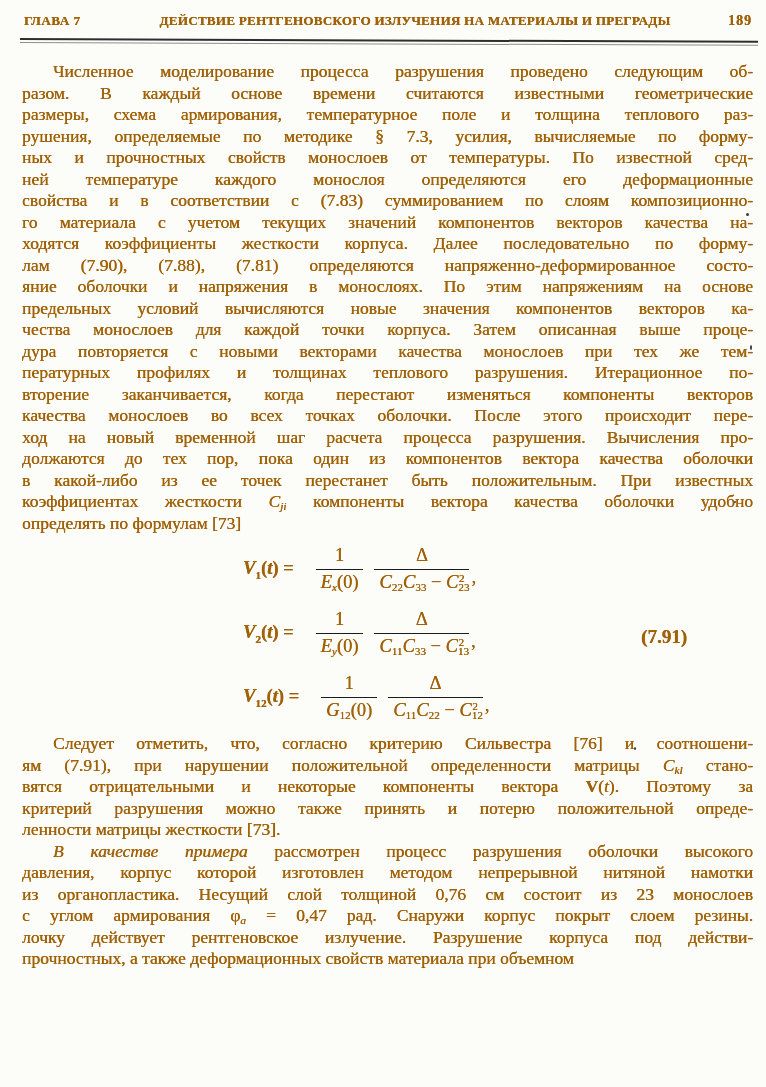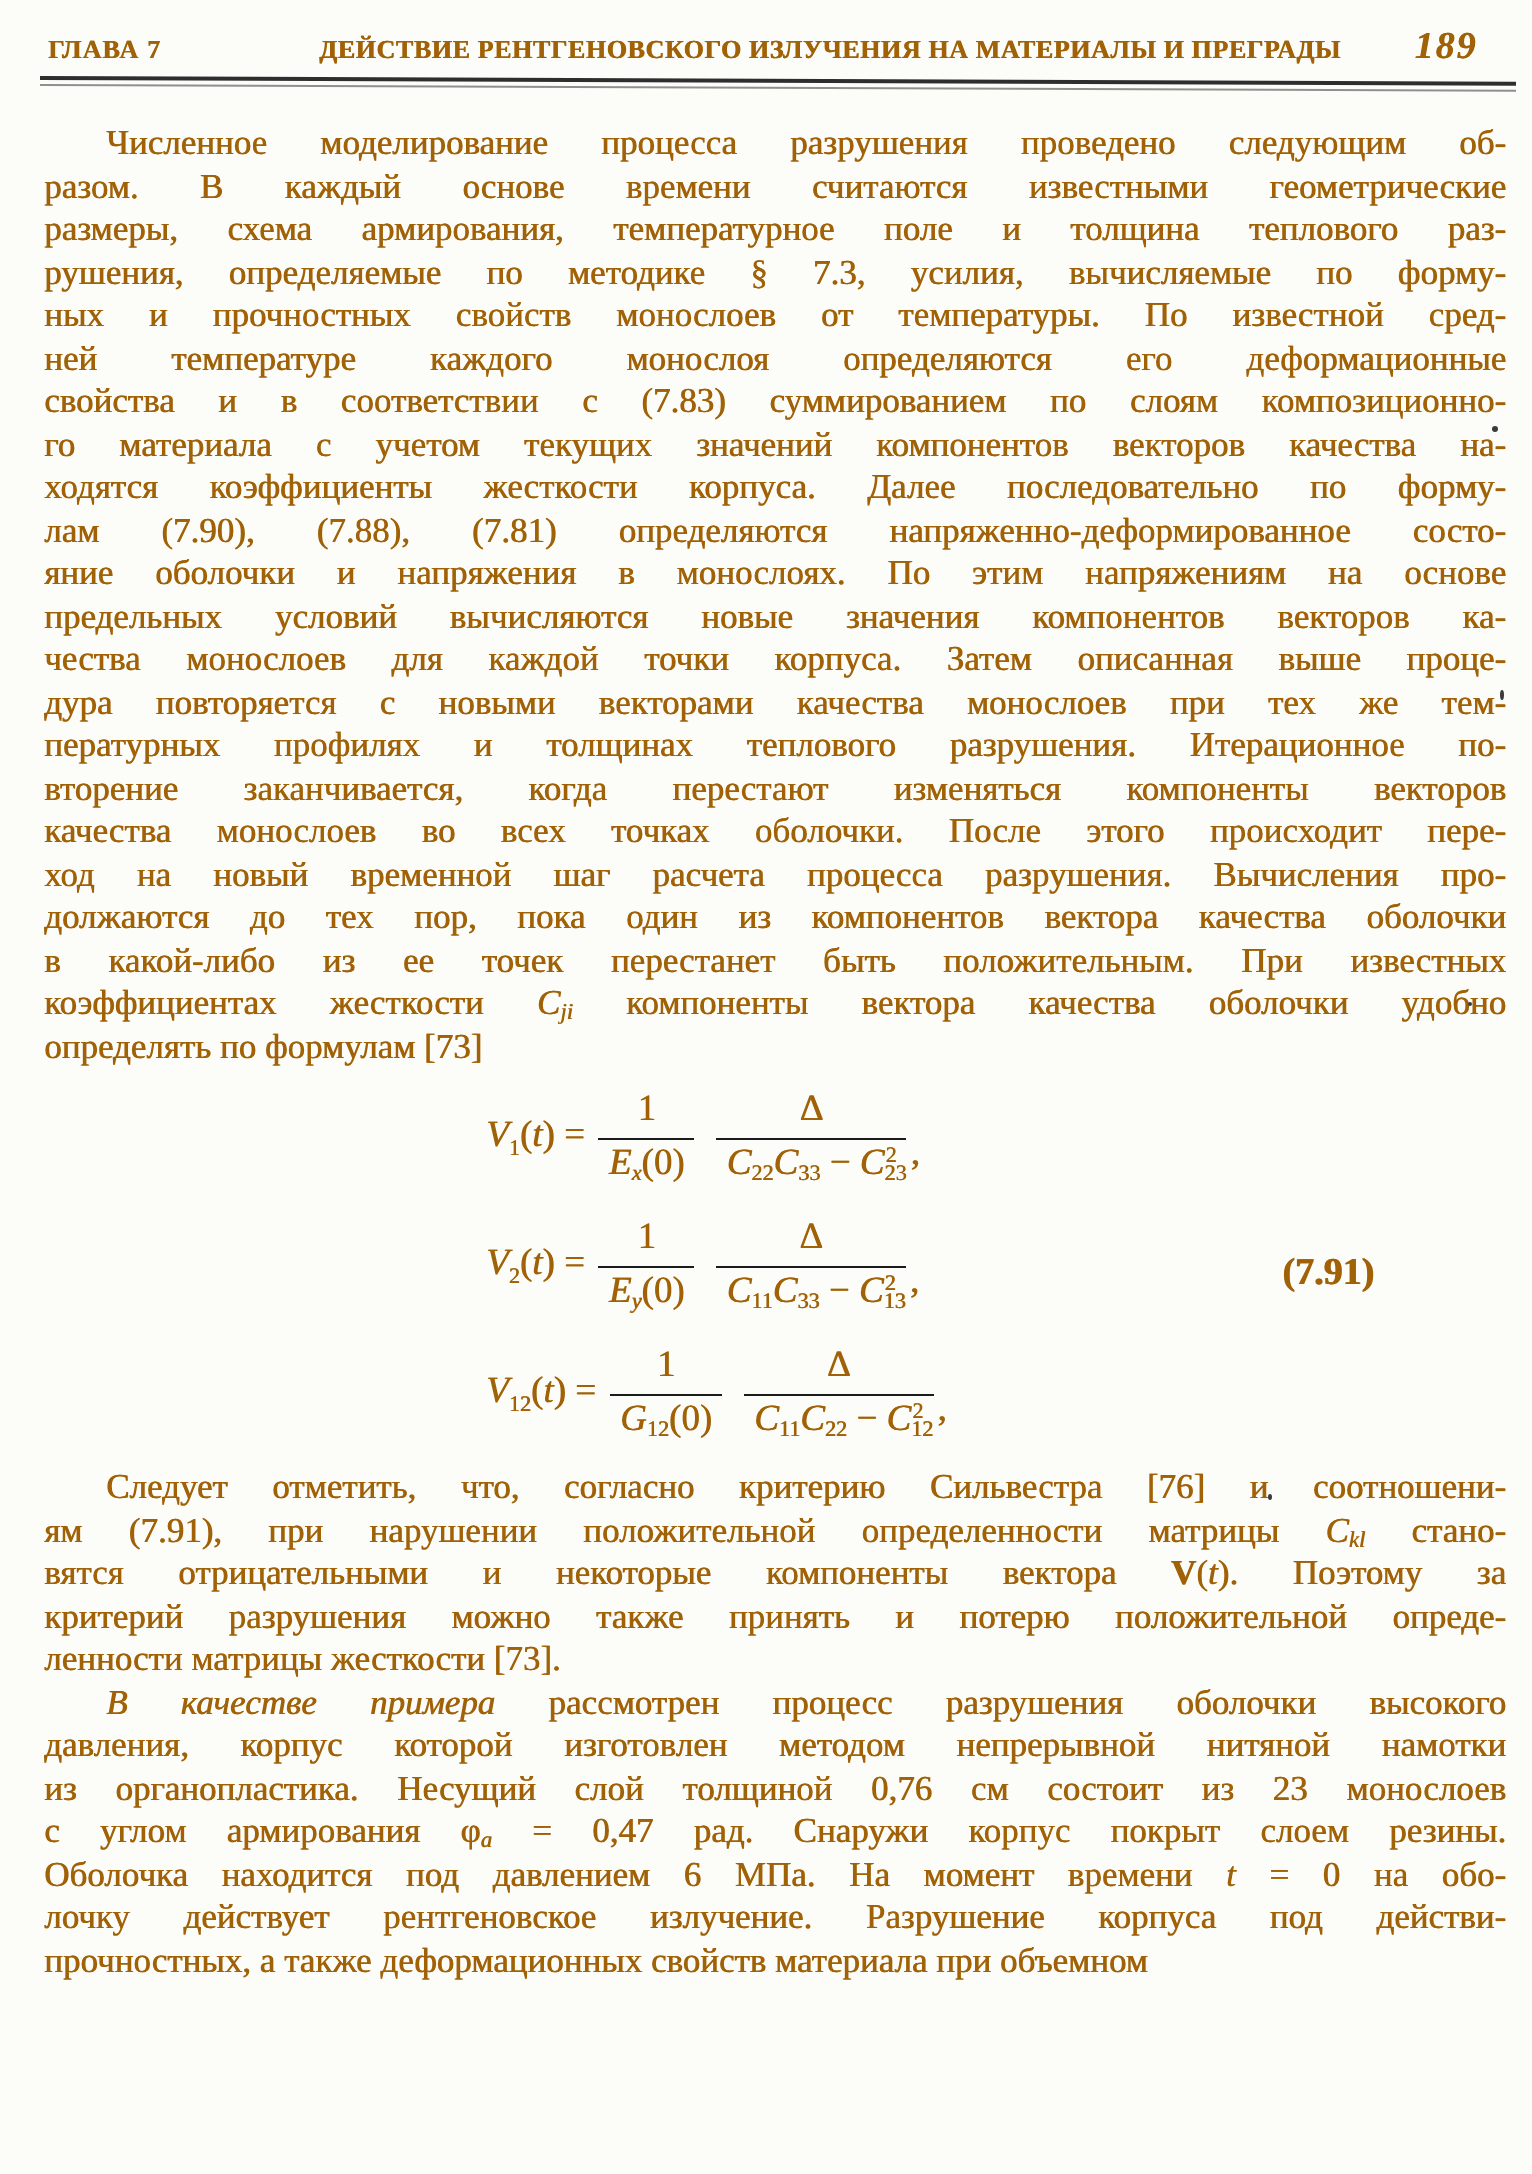--- a/index.html
+++ b/index.html
@@ -15,21 +15,21 @@
   }
   
   .hdr {
     position: absolute; top: 13px; left: 24px; right: 14px;
     display: flex; align-items: baseline;
     font-weight: bold; font-size: 13px;
     text-shadow: 0.3px 0 0 currentColor;
   }
   .hdr-chapter { width: 112px; letter-spacing: 0.6px; }
   .hdr-title { flex: 1; text-align: center; letter-spacing: 0.3px; }
-  .hdr-page { width: 58px; text-align: center; font-size: 19px; letter-spacing: 1px; font-style: italic; }
+  .hdr-page { width: 58px; text-align: right; font-size: 14px; letter-spacing: 1px; }
   .hdr-rule {
     position: absolute; top: 38px; left: 20px; right: 8px; height: 5px;
     border-top: 2.5px solid #2e2e2e;
     border-bottom: 1px solid #8f8f8f;
     transform: rotate(0.22deg); transform-origin: left center;
   }
   
   .bodycol {
     position: absolute; top: 61px; left: 22px; width: 731px;
     font-size: 17.5px; line-height: 21.5px;
@@ -43,21 +43,21 @@
   .ln.last { text-align-last: left; }
   .ln sub, .ln sup { font-size: 0.65em; line-height: 0; }
   .ln sub { vertical-align: -0.22em; }
   
   .formula-block { position: relative; margin: 7px 0 4px; }
   .eq-row {
     display: flex; align-items: center;
     padding-left: 221px; height: 56px;
     font-size: 18.5px; margin-bottom: 8px;
   }
-  .eq-row .lhs { margin-right: 7px; white-space: nowrap; }
+  .eq-row .lhs { margin-right: 22px; white-space: nowrap; font-weight: bold; }
   .frac { display: inline-block; text-align: center; margin-right: 11px; }
   .frac .num { display: block; border-bottom: 1.8px solid #1b1b1b; padding: 0 5px 2px; }
   .frac .den { display: block; padding: 2px 5px 0; white-space: nowrap; }
   .frac sub, .frac sup, .eq-row sub { font-size: 0.6em; line-height: 0; }
   .frac sub { vertical-align: -0.28em; }
   .frac .den sup { margin-left: -0.95em; vertical-align: 0.5em; }
   .eq-tail { position: relative; top: 9px; left: -9px; }
   .eq-row.third { margin-top: 6px; }
   .eq-row.delta-row { padding-left: 263px; height: 32px; margin-bottom: 0; }
   .eq-number {
@@ -162,21 +162,20 @@
       <div class="ln">вятся отрицательными и некоторые компоненты вектора <b>V</b>(<i>t</i>). Поэтому за</div>
       <div class="ln">критерий разрушения можно также принять и потерю положительной опреде-</div>
       <div class="ln last">ленности матрицы жесткости [73].</div>
     </div>
 
     <div>
       <div class="ln indent"><i>В качестве примера</i> рассмотрен процесс разрушения оболочки высокого</div>
       <div class="ln">давления, корпус которой изготовлен методом непрерывной нитяной намотки</div>
       <div class="ln">из органопластика. Несущий слой толщиной 0,76 см состоит из 23 монослоев</div>
       <div class="ln">с углом армирования φ<sub><i>a</i></sub> = 0,47 рад. Снаружи корпус покрыт слоем резины.</div>
-      <div class="ln">Оболочка находится под давлением 6 МПа. На момент времени <i>t</i> = 0 на обо-</div>
       <div class="ln">лочку действует рентгеновское излучение. Разрушение корпуса под действи-</div>
       <div class="ln last">прочностных, а также деформационных свойств материала при объемном</div>
     </div>
 
   </div>
 
   <div class="speck s1"></div>
   <div class="speck s2"></div>
   <div class="speck s3"></div>
   <div class="speck s4"></div>

